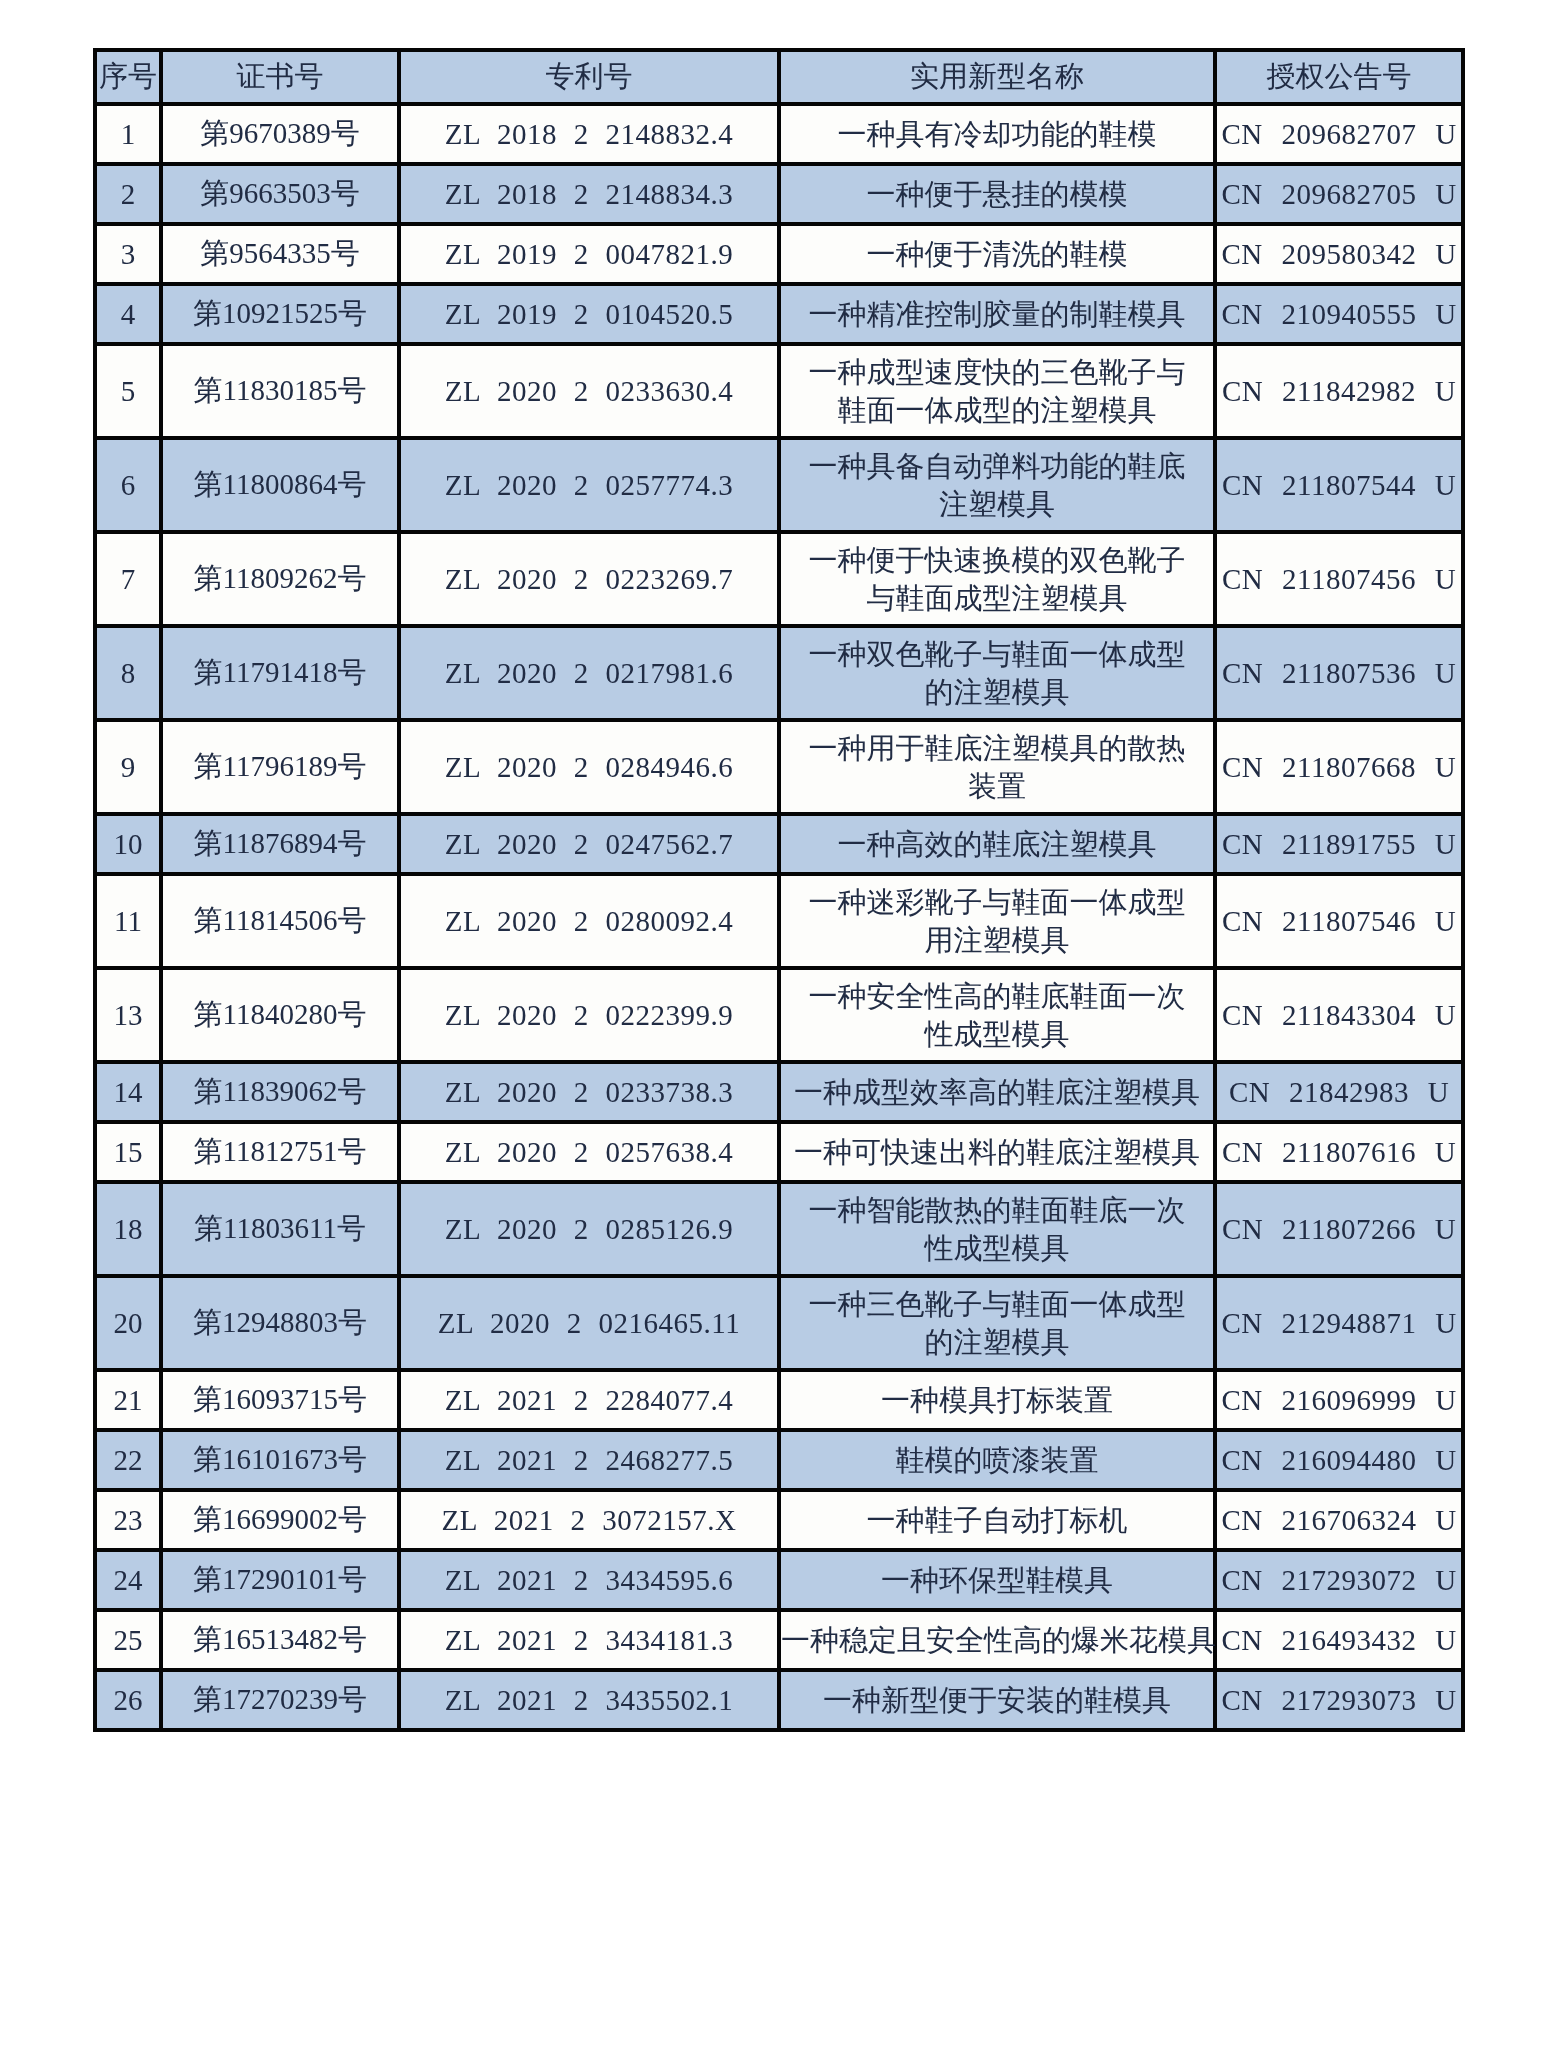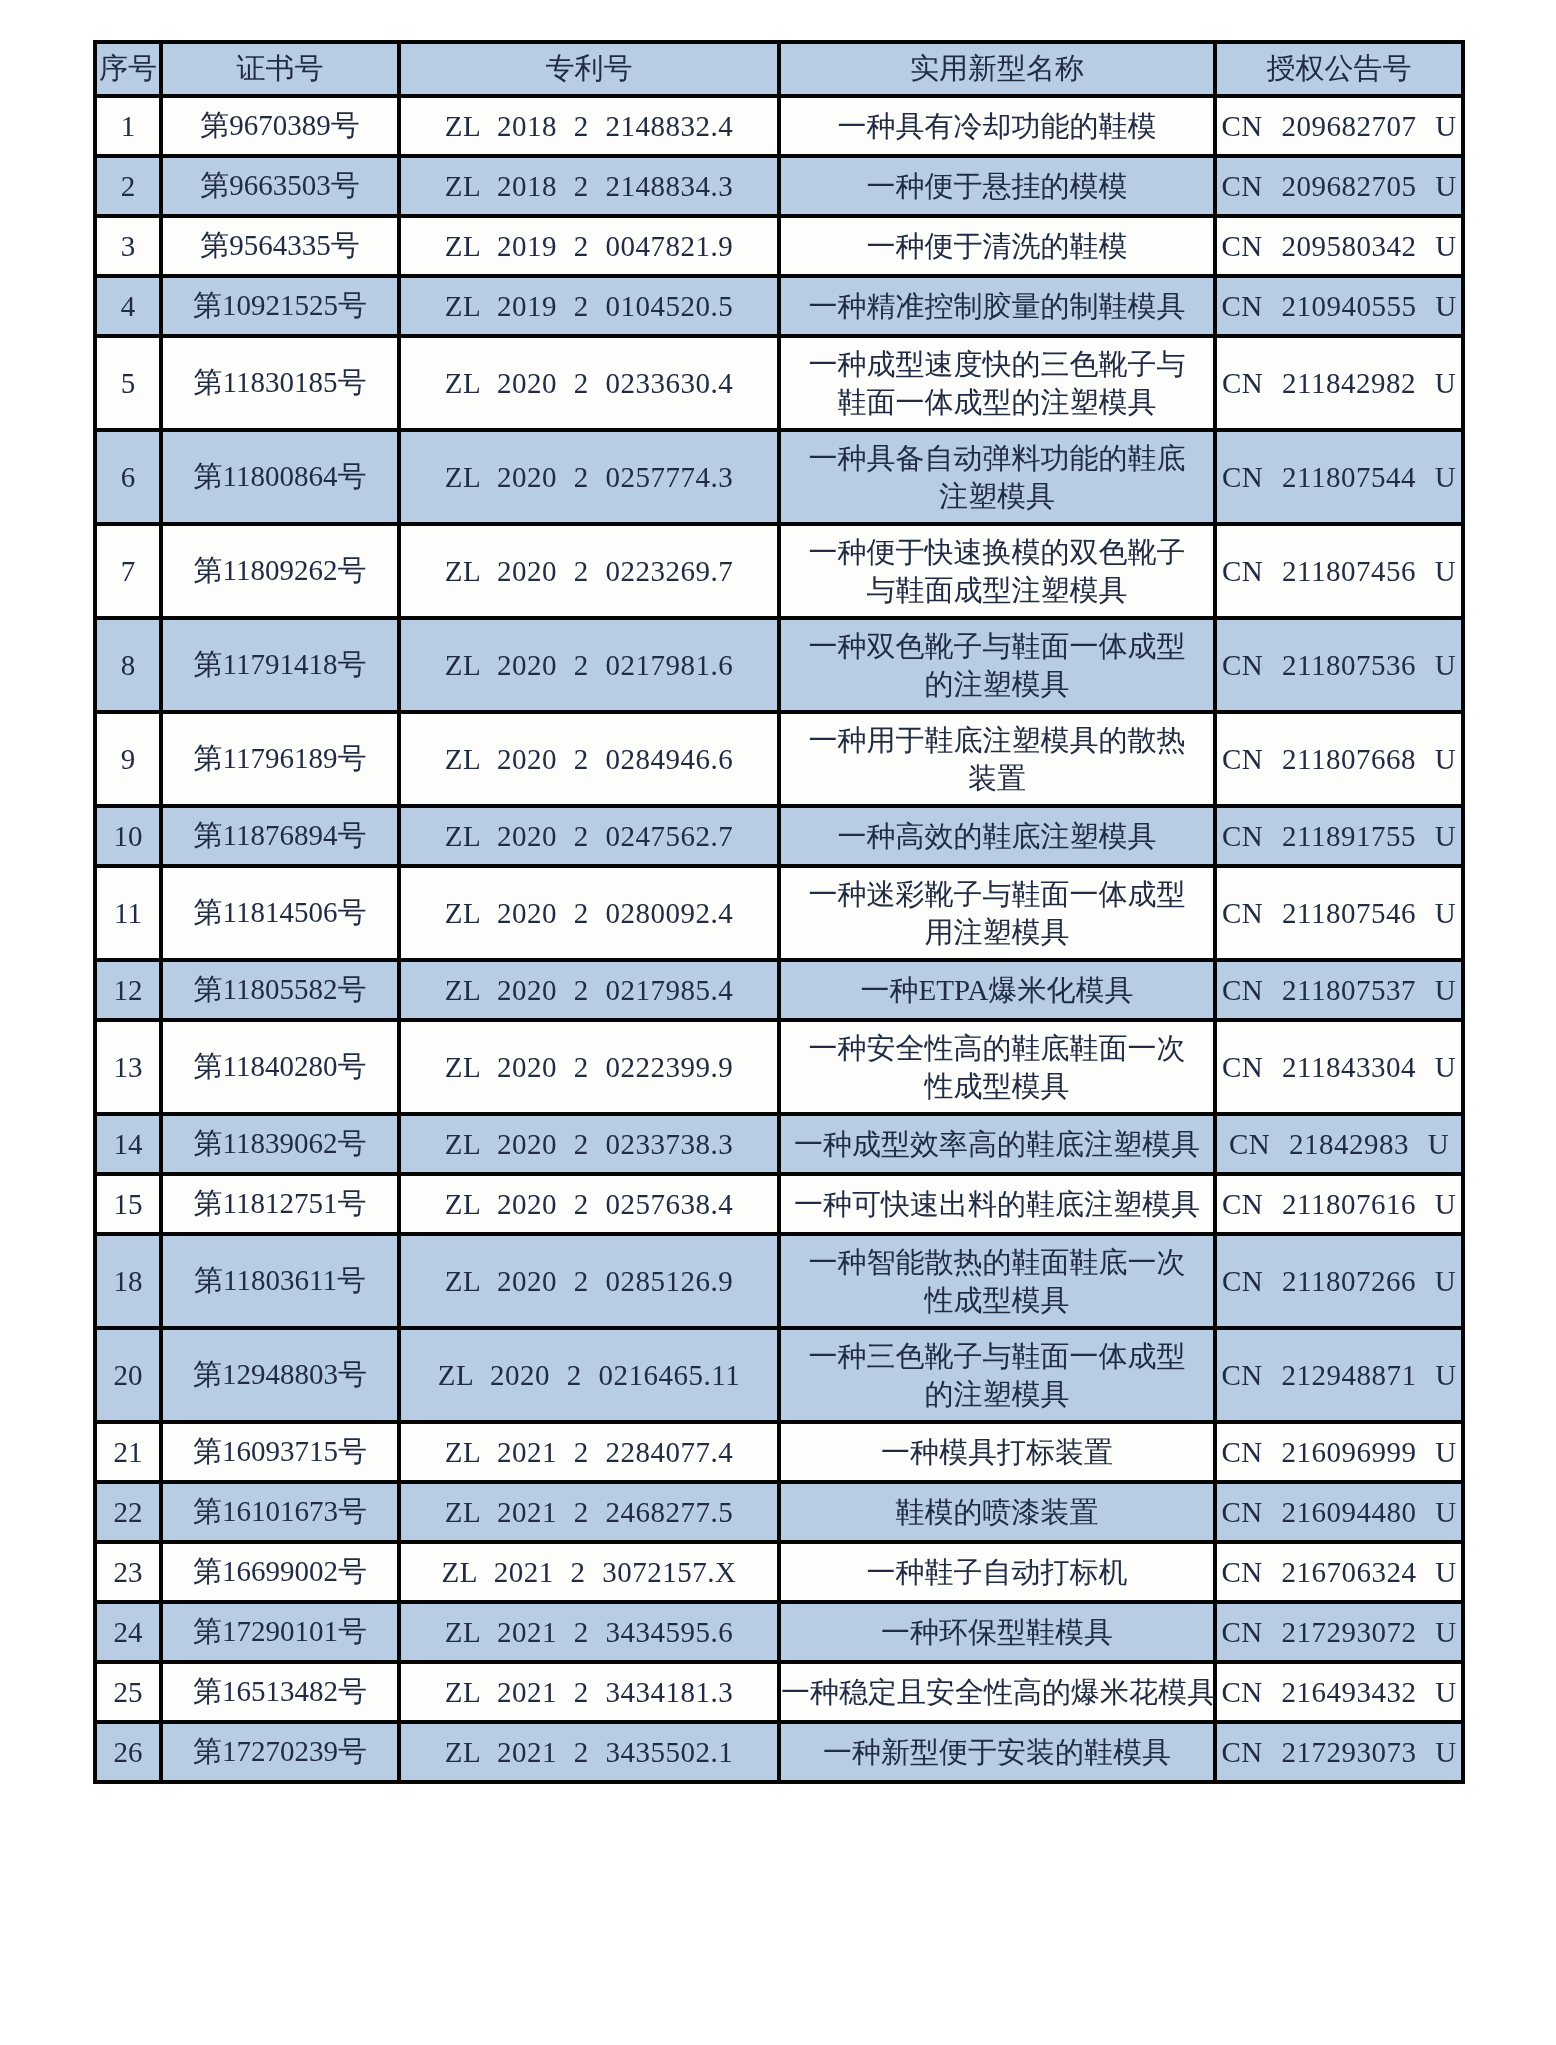--- a/index.html
+++ b/index.html
@@ -11,21 +11,21 @@
     position: relative;
     width: 1556px;
     height: 2045px;
     background: #ffffff;
     overflow: hidden;
     font-family: "Liberation Serif", "DejaVu Serif", serif;
   }
   table.patent-table {
     position: absolute;
     left: 93px;
-    top: 40px;
+    top: 48px;
     width: 1368px;
     border-collapse: collapse;
     table-layout: fixed;
     color: #212c44;
   }
   table.patent-table col.c-index  { width: 66px;  }
   table.patent-table col.c-cert   { width: 238px; }
   table.patent-table col.c-patent { width: 380px; }
   table.patent-table col.c-name   { width: 436px; }
   table.patent-table col.c-pub    { width: 248px; }
@@ -155,27 +155,20 @@
           <td class="cell-pub">CN 211891755 U</td>
         </tr>
         <tr class="row-white tall">
           <td class="cell-index">11</td>
           <td class="cell-cert">第11814506号</td>
           <td class="cell-patent">ZL 2020 2 0280092.4</td>
           <td class="cell-name">一种迷彩靴子与鞋面一体成型
 用注塑模具</td>
           <td class="cell-pub">CN 211807546 U</td>
         </tr>
-        <tr class="row-blue single">
-          <td class="cell-index">12</td>
-          <td class="cell-cert">第11805582号</td>
-          <td class="cell-patent">ZL 2020 2 0217985.4</td>
-          <td class="cell-name">一种ETPA爆米化模具</td>
-          <td class="cell-pub">CN 211807537 U</td>
-        </tr>
         <tr class="row-white tall">
           <td class="cell-index">13</td>
           <td class="cell-cert">第11840280号</td>
           <td class="cell-patent">ZL 2020 2 0222399.9</td>
           <td class="cell-name">一种安全性高的鞋底鞋面一次
 性成型模具</td>
           <td class="cell-pub">CN 211843304 U</td>
         </tr>
         <tr class="row-blue single">
           <td class="cell-index">14</td>

